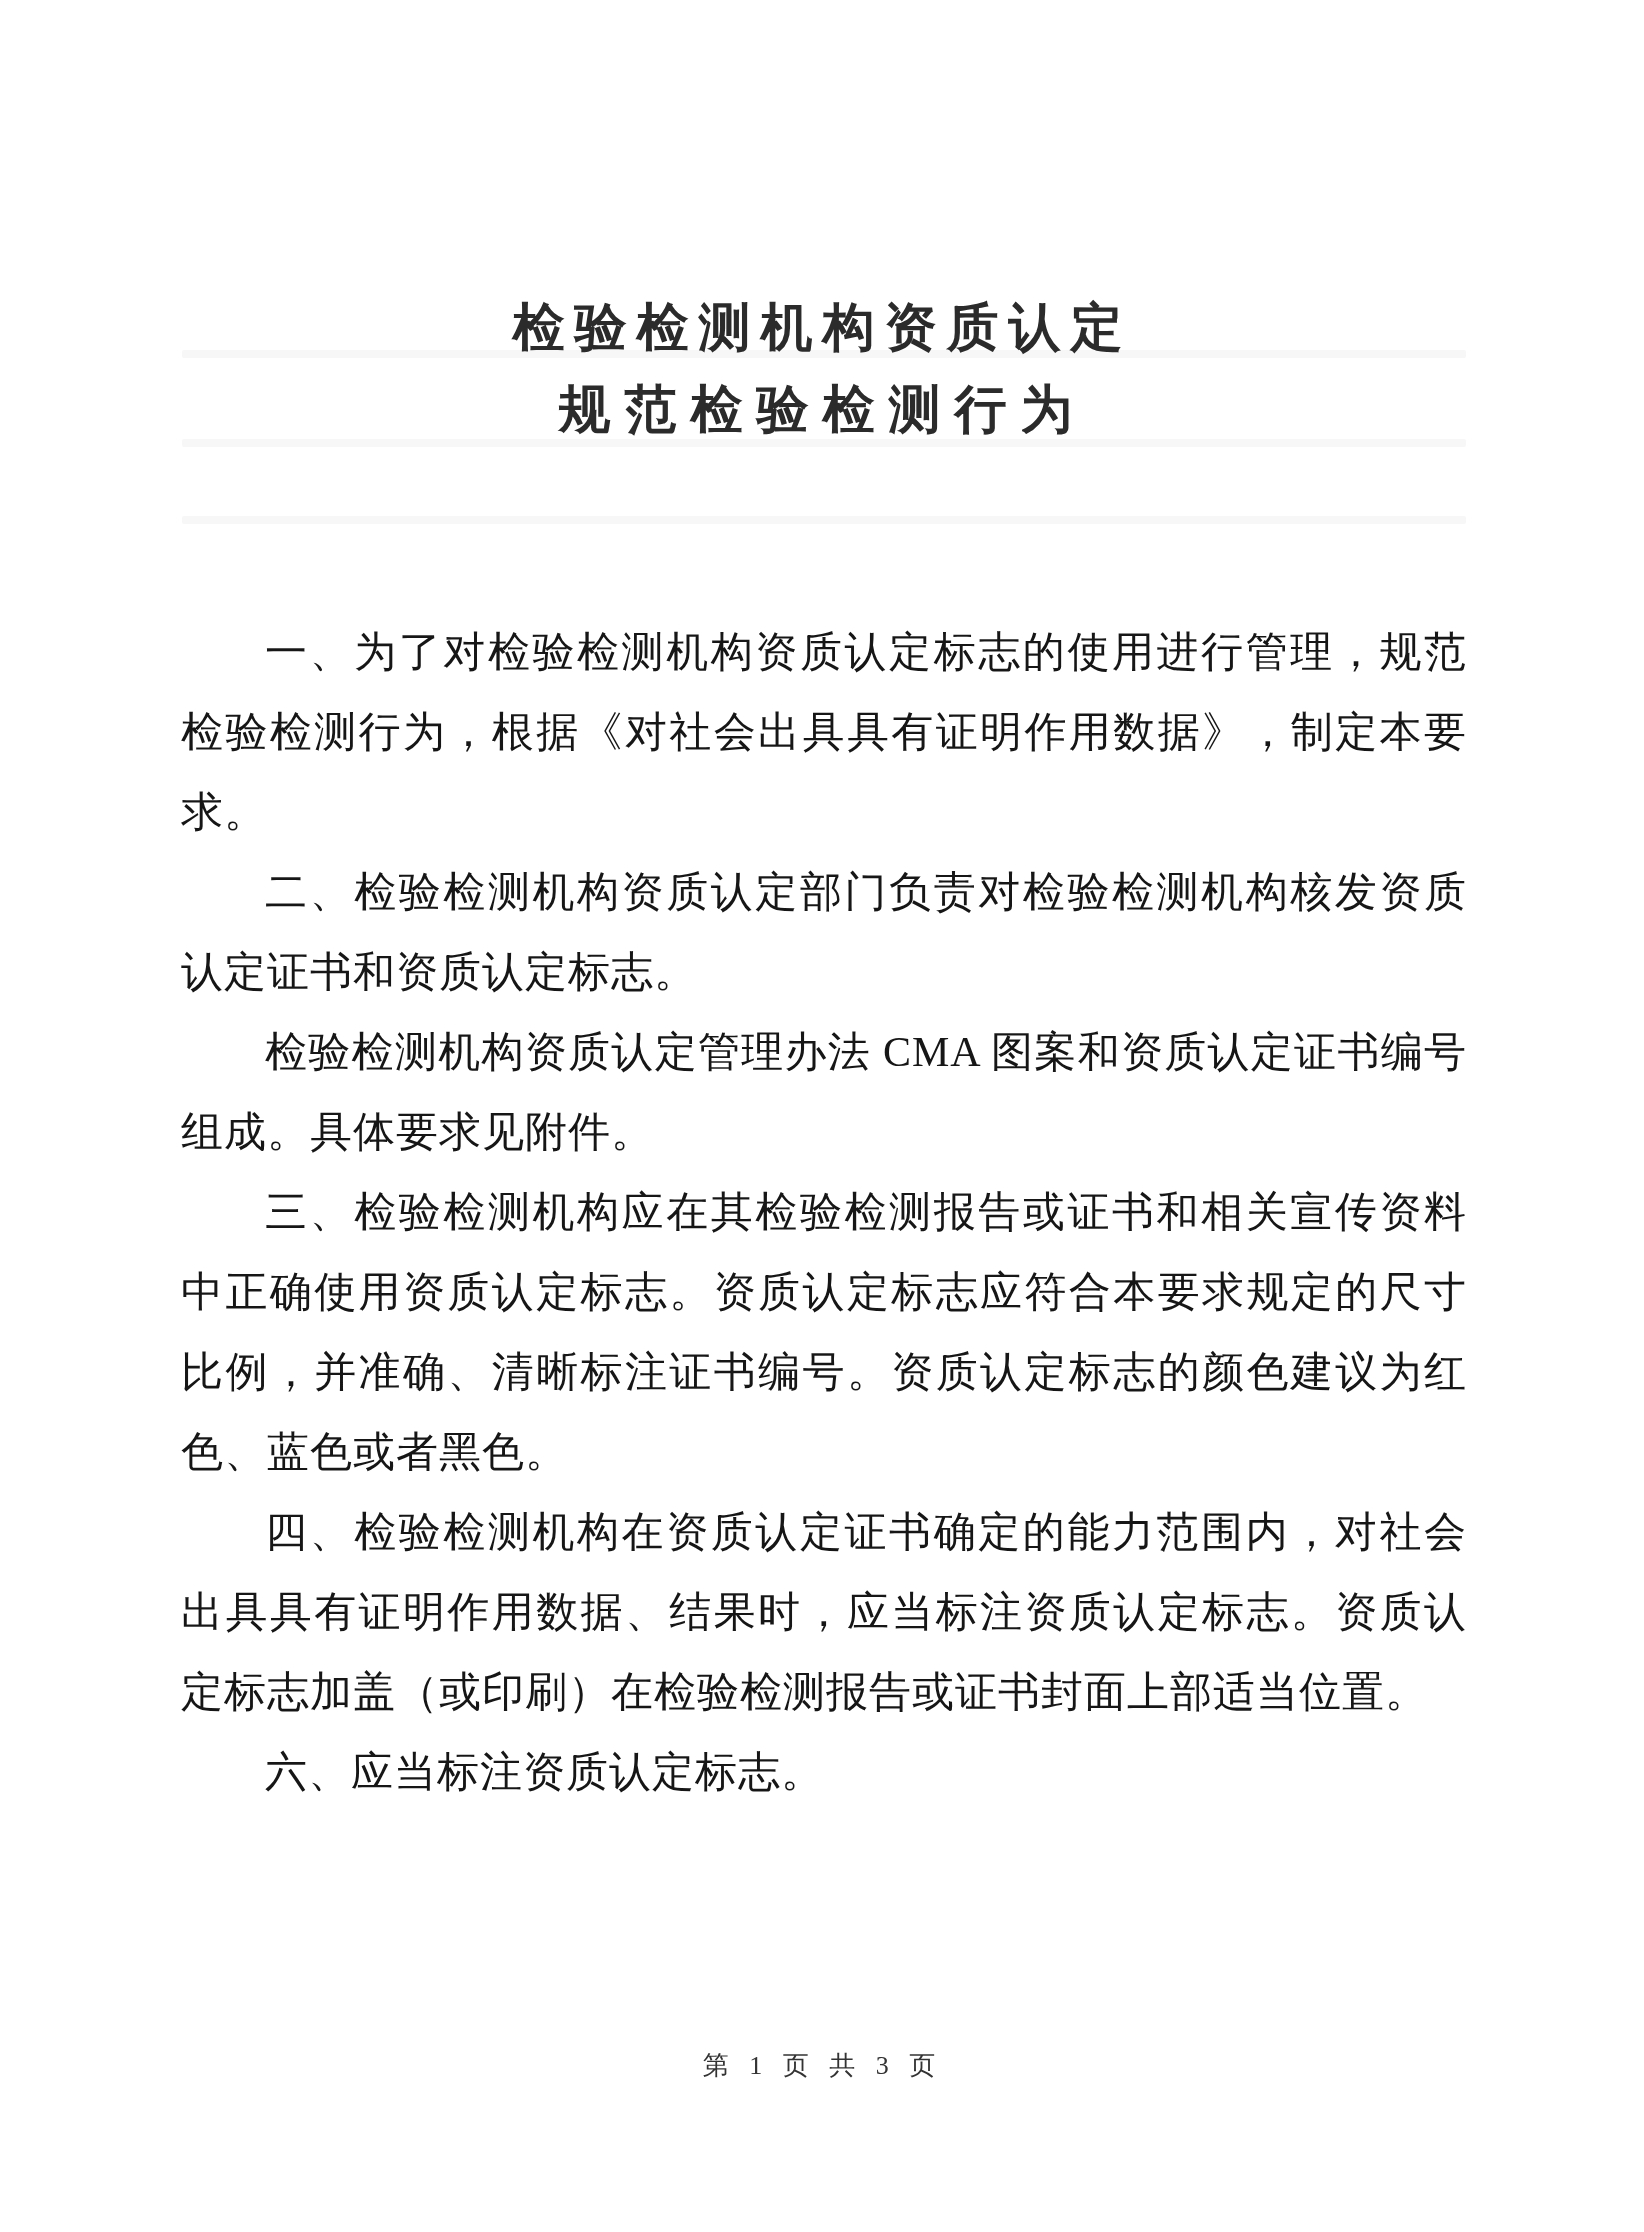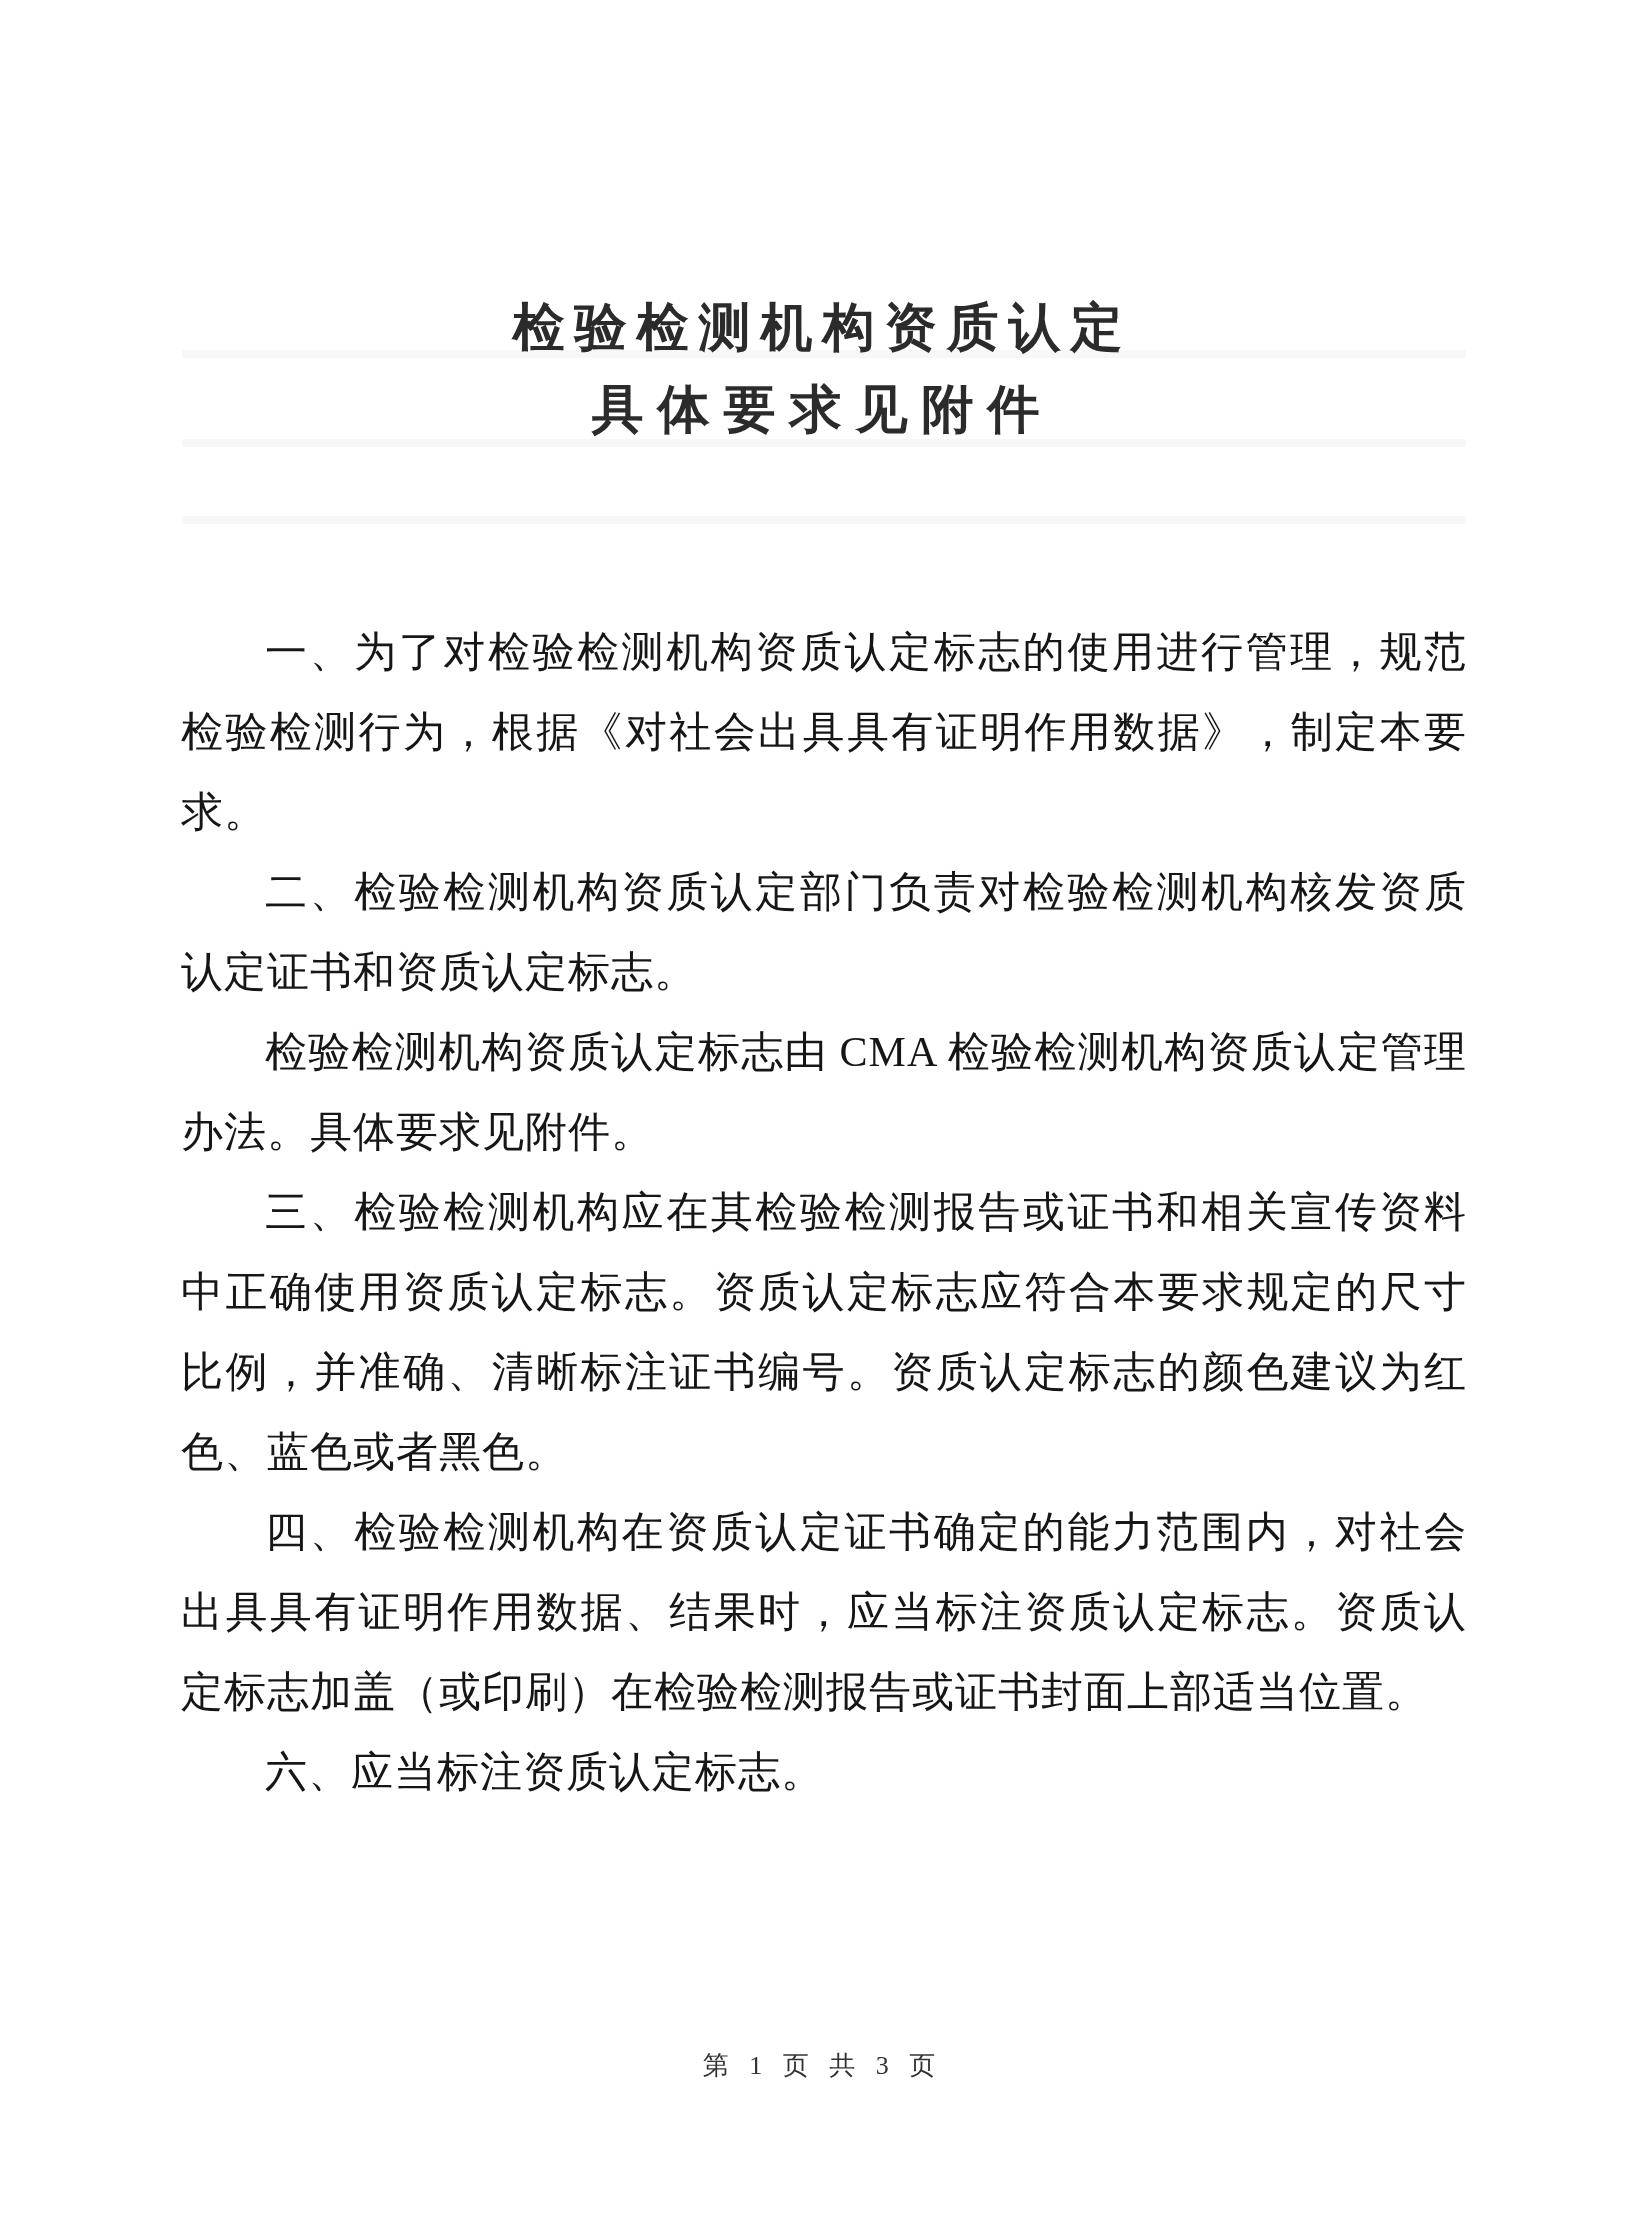--- a/index.html
+++ b/index.html
@@ -88,27 +88,27 @@
 <body>
 
 <div class="page">
 
   <div class="stripe stripe-1"></div>
   <div class="stripe stripe-2"></div>
   <div class="stripe stripe-3"></div>
 
   <div class="title-block">
     <span class="title-line">检验检测机构资质认定</span>
-    <span class="title-line second">具体要求见附件</span>
+    <span class="title-line second">规范检验检测行为</span>
   </div>
 
   <div class="body-text">
     <p>一、为了对检验检测机构资质认定标志的使用进行管理，规范检验检测行为，根据《对社会出具具有证明作用数据》，制定本要求。</p>
     <p>二、检验检测机构资质认定部门负责对检验检测机构核发资质认定证书和资质认定标志。</p>
-    <p>检验检测机构资质认定标志由 CMA 检验检测机构资质认定管理办法。具体要求见附件。</p>
+    <p>检验检测机构资质认定管理办法 CMA 图案和资质认定证书编号组成。具体要求见附件。</p>
     <p>三、检验检测机构应在其检验检测报告或证书和相关宣传资料中正确使用资质认定标志。资质认定标志应符合本要求规定的尺寸比例，并准确、清晰标注证书编号。资质认定标志的颜色建议为红色、蓝色或者黑色。</p>
     <p>四、检验检测机构在资质认定证书确定的能力范围内，对社会出具具有证明作用数据、结果时，应当标注资质认定标志。资质认定标志加盖（或印刷）在检验检测报告或证书封面上部适当位置。</p>
     <p>六、应当标注资质认定标志。</p>
   </div>
 
   <div class="footer">第 1 页 共 3 页</div>
 
 </div>
 
 

